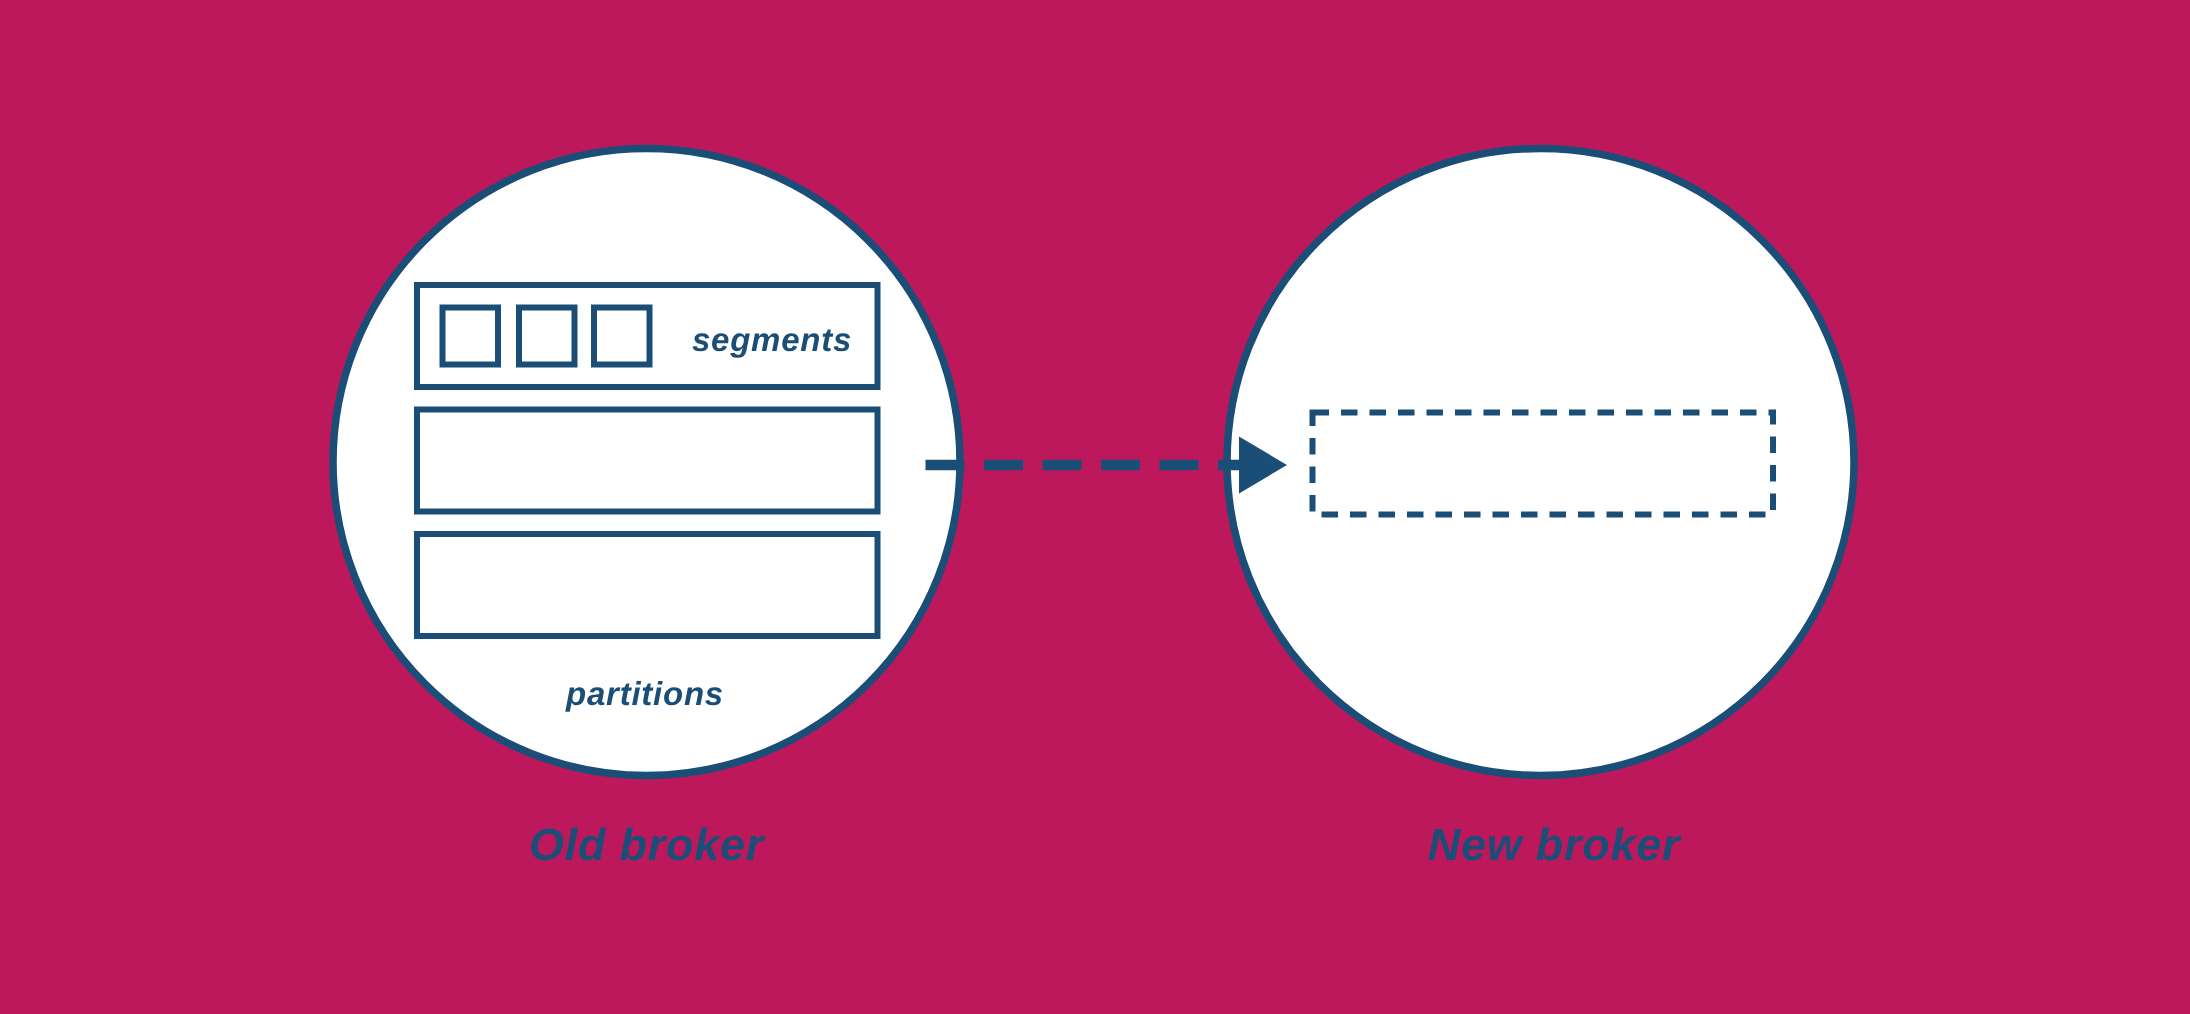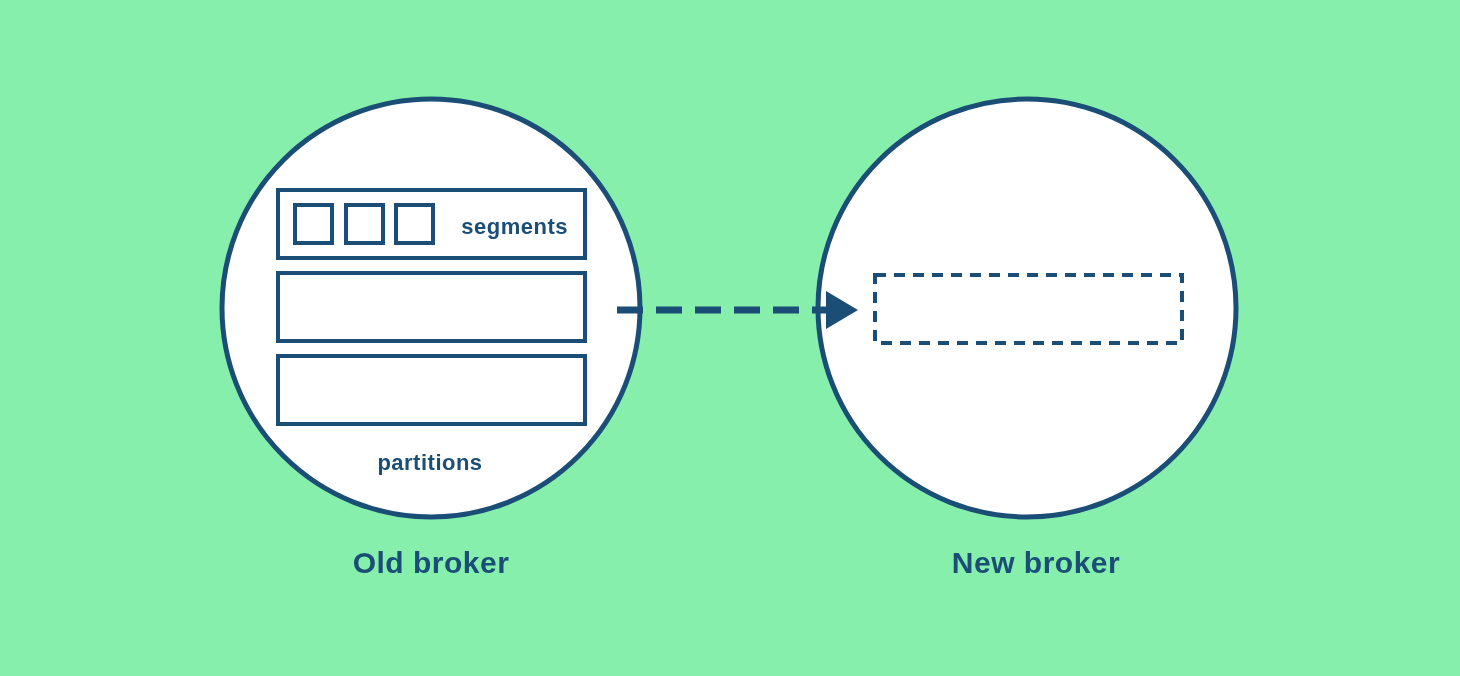--- a/index.html
+++ b/index.html
@@ -8,21 +8,22 @@
     background: #ffffff;
     width: 1460px;
     height: 676px;
     overflow: hidden;
     font-family: "Liberation Sans", sans-serif;
   }
   .canvas {
     position: relative;
     width: 1460px;
     height: 676px;
-    background: #86efac;
+    background: #be185d;
+    font-style: italic;
   }
   svg { display: block; }
   .small-label {
     font-family: "Liberation Sans", sans-serif;
     font-size: 22px;
     font-weight: 600;
     letter-spacing: 0.5px;
   }
   .big-label {
     font-family: "Liberation Sans", sans-serif;

